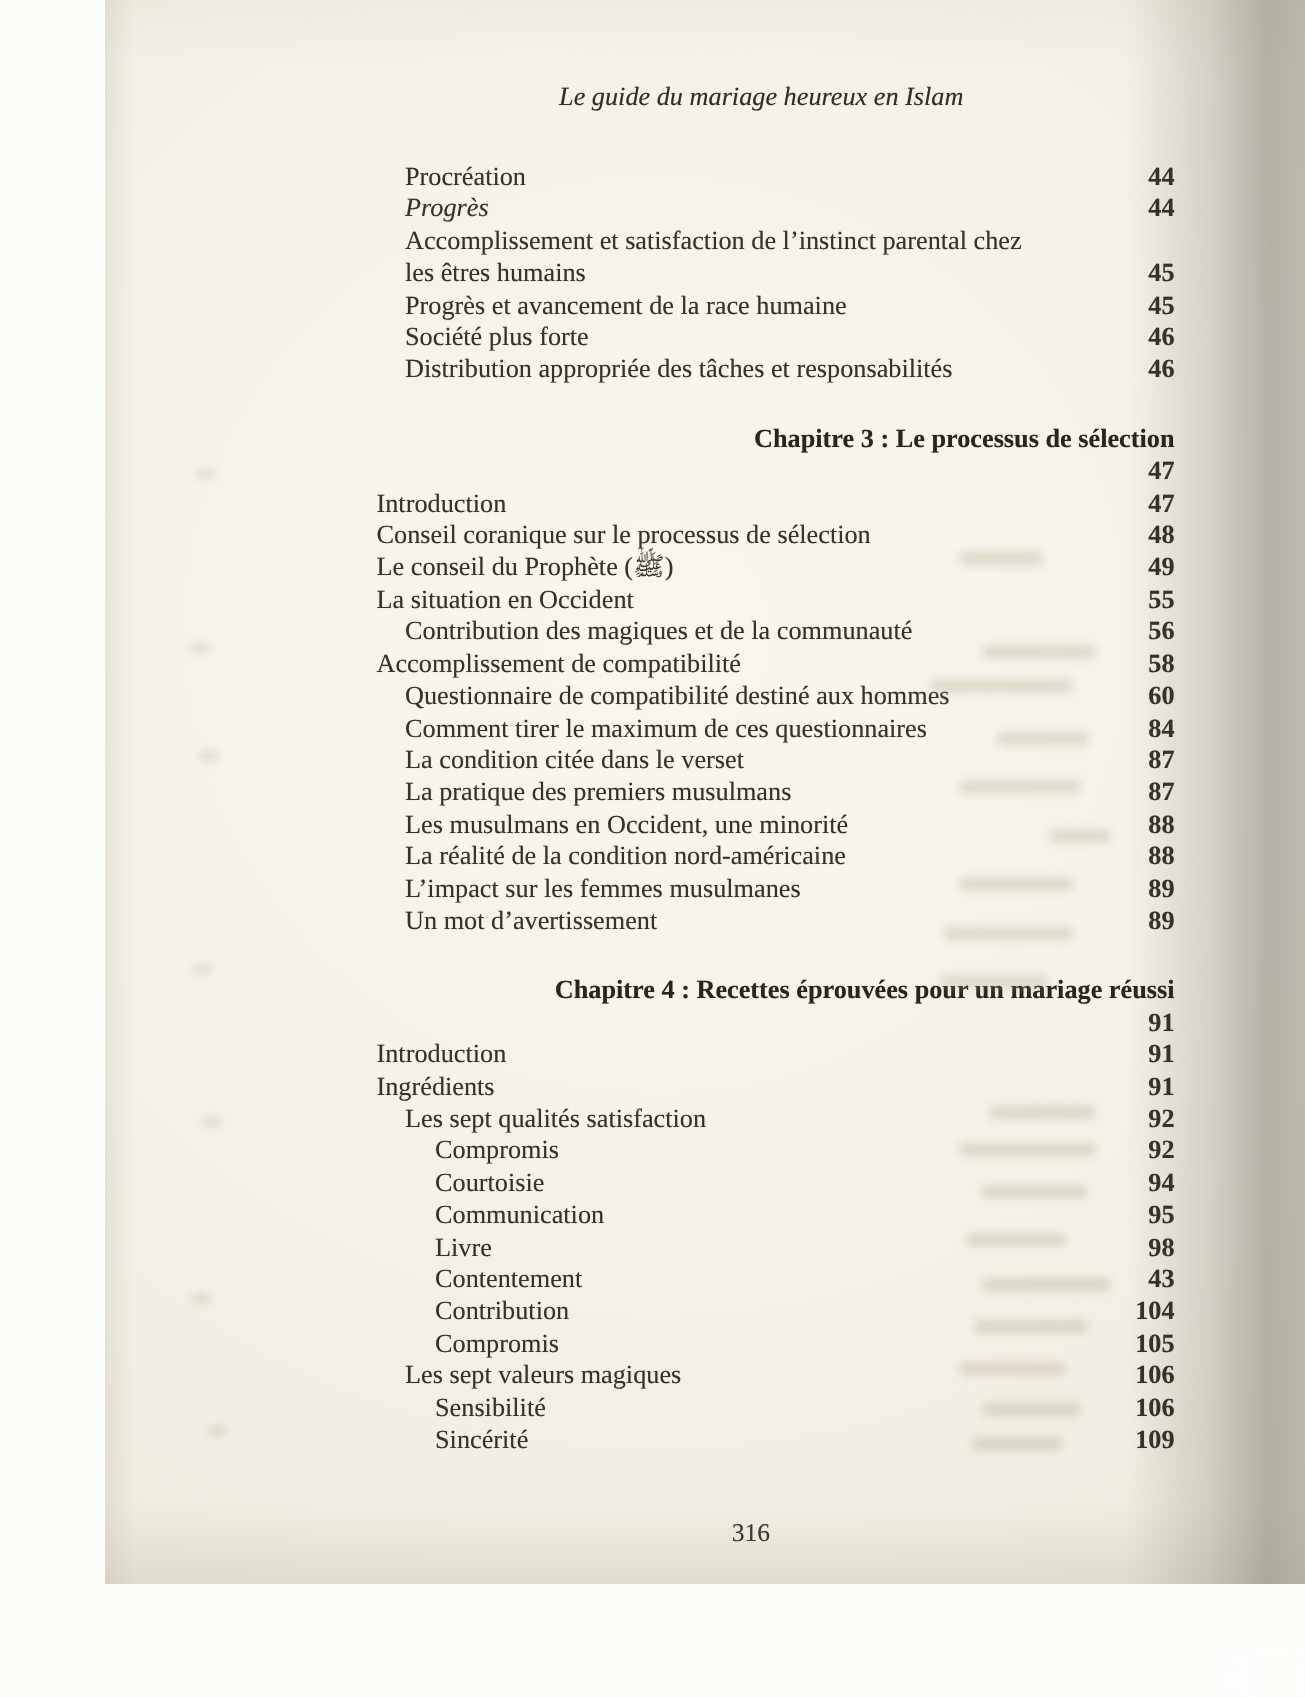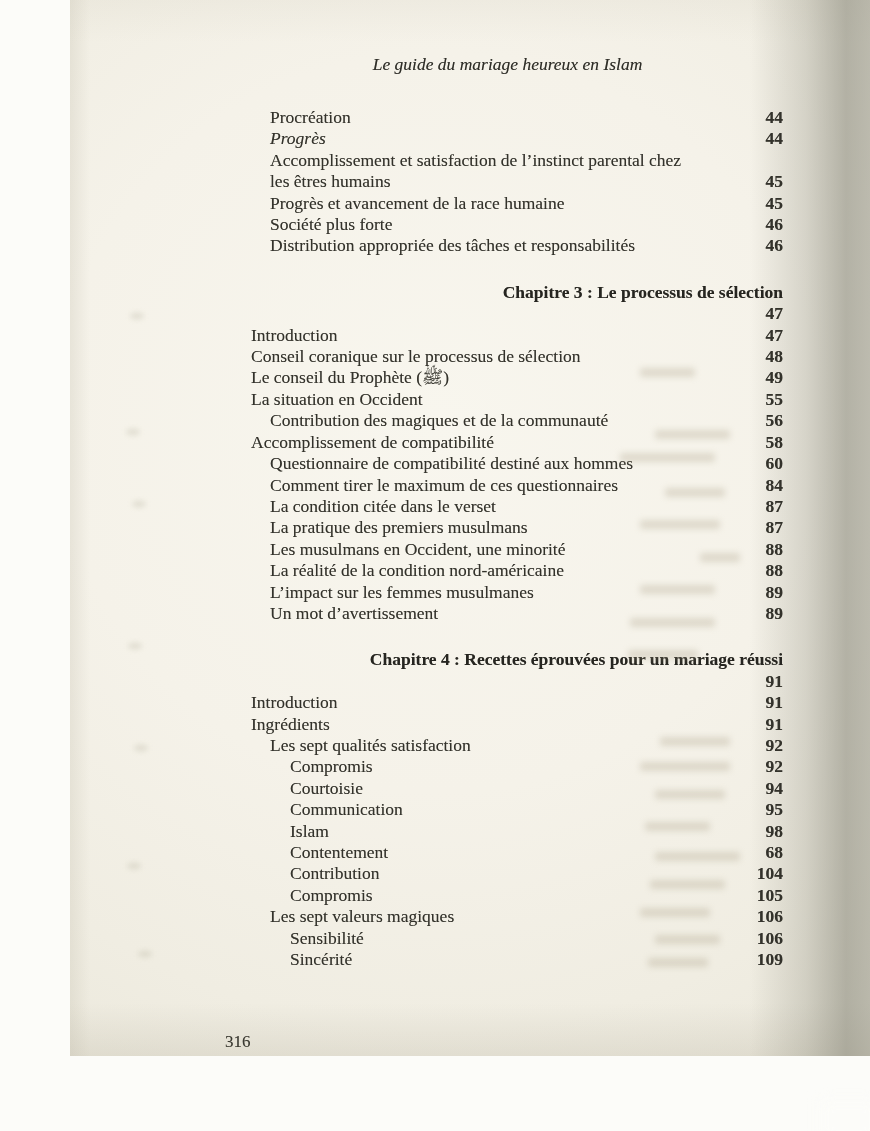--- a/index.html
+++ b/index.html
@@ -47,23 +47,22 @@
   .row.lv0 { padding-left:0; }
   .row.lv1 { padding-left:19px; }
   .row.lv2 { padding-left:38px; }
   .row.lv3 { padding-left:58px; }
   .titles div { white-space:nowrap; }
   .titles.bold { font-weight:bold; color:#262520; }
   .titles.italic { font-style:italic; }
   .pagenum { padding-left:10px;font-weight:bold; }
   .folio {
     position:absolute; left:155px; top:1012px; width:551px;
-    text-align:left; font-size:17px; color:#3b3a32;
+    text-align:center; font-size:17px; color:#3b3a32;
     text-shadow:0 0 0.6px rgba(59,58,50,0.4);
-    margin-top:20px;
   }
   
   .ghost {
     position:absolute; height:9px; border-radius:3px;
     background:rgba(168,160,134,0.30); filter:blur(3px);
   }
   .speck {
     position:absolute; width:14px; height:8px; border-radius:50%;
     background:rgba(170,163,140,0.22); filter:blur(2.5px);
   }
@@ -239,29 +238,29 @@
         <div class="pagenum">94</div>
       </div>
       <div class="row lv3">
         <div class="titles">
           <div>Communication</div>
         </div>
         <div class="pagenum">95</div>
       </div>
       <div class="row lv3">
         <div class="titles">
-          <div>Islam</div>
+          <div>Livre</div>
         </div>
         <div class="pagenum">98</div>
       </div>
       <div class="row lv3">
         <div class="titles">
           <div>Contentement</div>
         </div>
-        <div class="pagenum">68</div>
+        <div class="pagenum">43</div>
       </div>
       <div class="row lv3">
         <div class="titles">
           <div>Contribution</div>
         </div>
         <div class="pagenum">104</div>
       </div>
       <div class="row lv3">
         <div class="titles">
           <div>Compromis</div>

